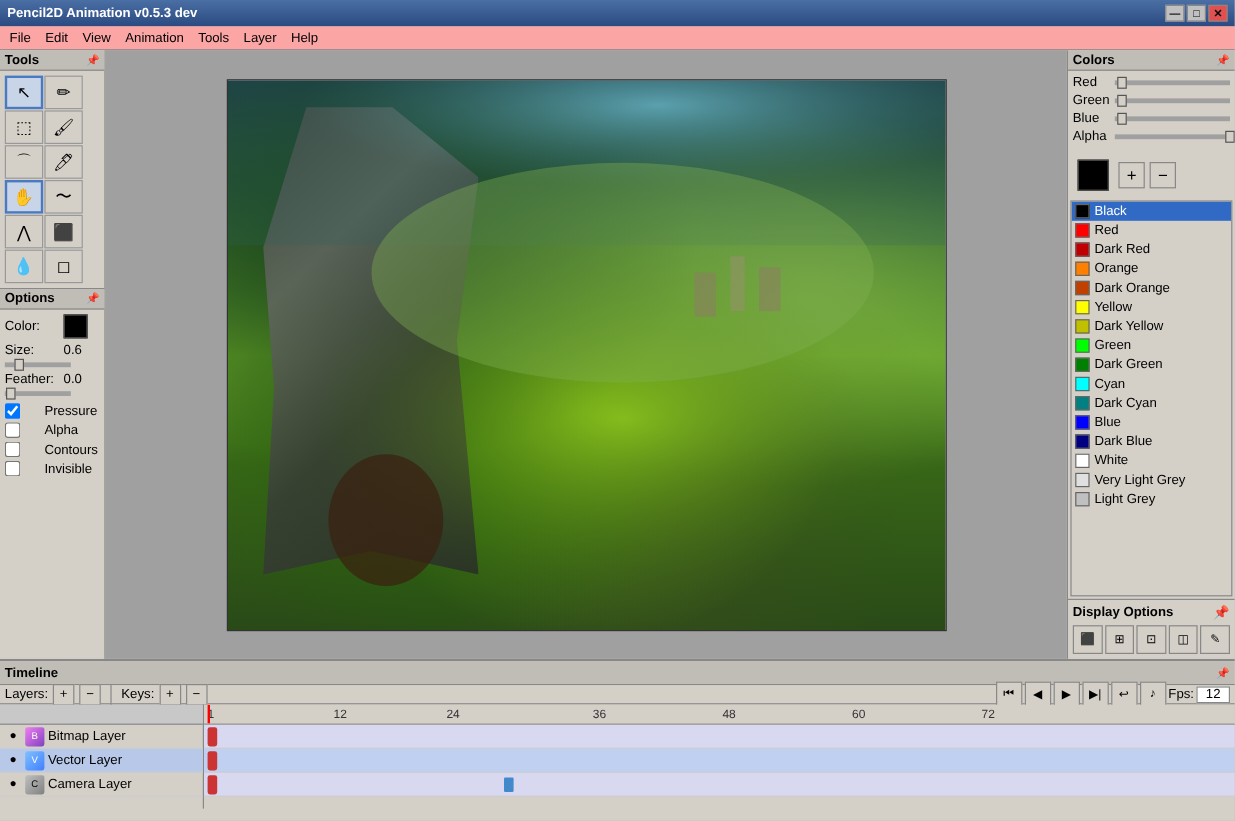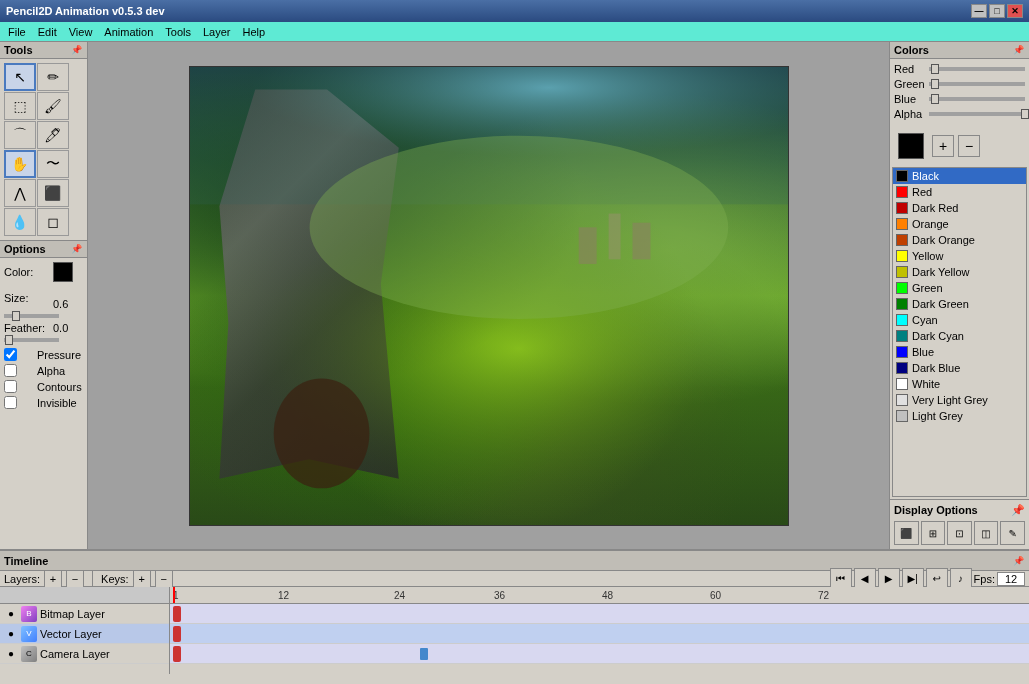--- a/index.html
+++ b/index.html
@@ -38,21 +38,21 @@
       align-items: center;
       justify-content: center;
       font-size: 9px;
       cursor: pointer;
       color: black;
     }
     .title-btn.close { background: #e05050; }
     
     
     #menu-bar {
-      background: #5eead4;
+      background: #fca5a5;
       height: 20px;
       display: flex;
       align-items: center;
       border-bottom: 1px solid #888;
       padding: 0 2px;
     }
     .menu-item {
       padding: 2px 6px;
       cursor: pointer;
       font-size: 11px;
@@ -521,21 +521,21 @@
       <div class="panel-header" style="margin: -4px -4px 4px -4px;">
         <span>Options</span>
         <span class="panel-header-pin">📌</span>
       </div>
       <div class="option-row">
         <span class="option-label">Color:</span>
         <div class="color-swatch"></div>
       </div>
       <div class="option-row">
         <span class="option-label">Size:</span>
-        <span style="font-size:11px;margin-top:12px;">0.6</span>
+        <span style="font-size:11px;">0.6</span>
       </div>
       <div style="padding: 0 0 4px 0;">
         <div class="slider-mini">
           <div class="slider-thumb"></div>
         </div>
       </div>
       <div class="option-row">
         <span class="option-label">Feather:</span>
         <span style="font-size:11px;">0.0</span>
       </div>
@@ -767,21 +767,21 @@
         <div class="layer-icon layer-icon-camera">C</div>
         <span>Camera Layer</span>
       </div>
     </div>
 
     <div id="timeline-frames">
 
       <div id="frame-header" style="position:relative;">
         <span class="frame-number" style="left:3px;">1</span>
         <span class="frame-number" style="left:108px;">12</span>
-        <span class="frame-number" style="left:224px;">24</span>
+        <span class="frame-number" style="left:202px;">24</span>
         <span class="frame-number" style="left:324px;">36</span>
         <span class="frame-number" style="left:432px;">48</span>
         <span class="frame-number" style="left:540px;">60</span>
         <span class="frame-number" style="left:648px;">72</span>
         <div class="frame-playhead"></div>
       </div>
 
       <div class="frame-track" style="background:#d8d8f0;">
         <div class="frame-marker" style="left:3px;background:#cc3333;"></div>
       </div>

